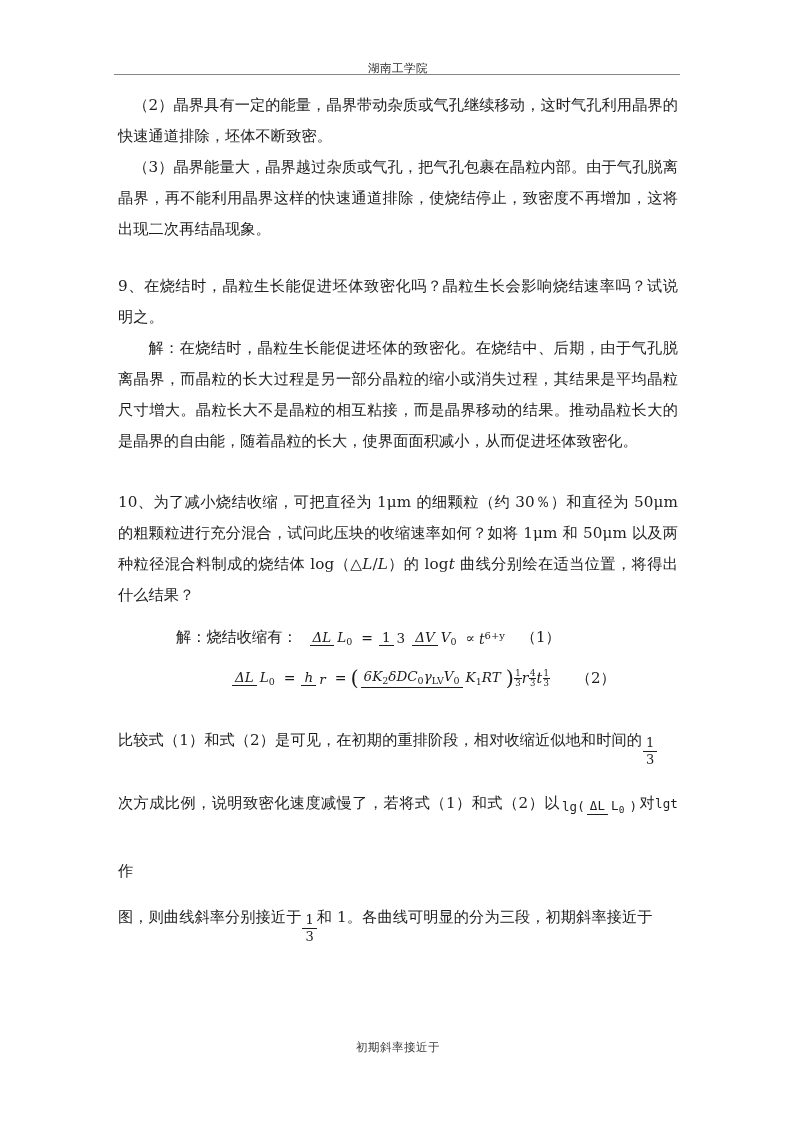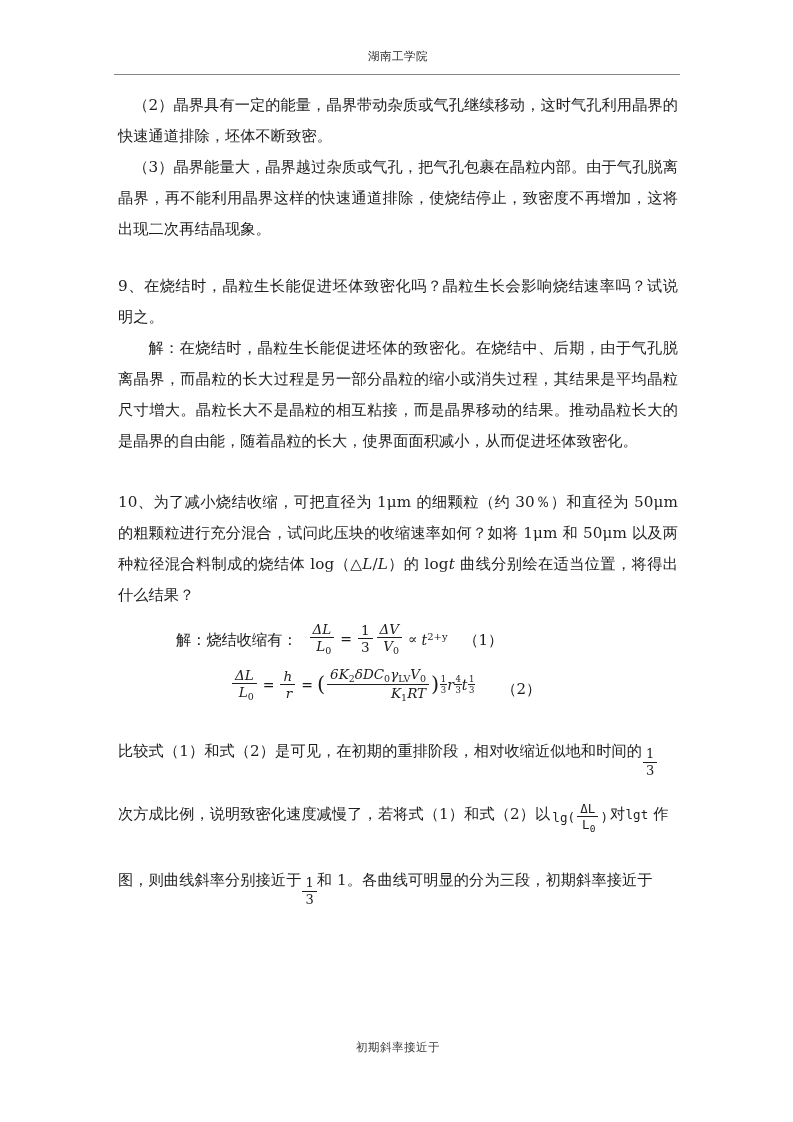--- a/index.html
+++ b/index.html
@@ -21,21 +21,21 @@
     width: 793px;
     height: 1122px;
     box-sizing: border-box;
     padding: 0;
   }
 
   
   .header {
     position: absolute;
     left: 118px;
-    top: 50px;
+    top: 62px;
     width: 560px;
     text-align: center;
   }
   .header-title {
     font-family: "DejaVu Serif", "Liberation Serif", serif;
     font-size: 11.5px;
     letter-spacing: 0.5px;
     color: #2b2b2b;
     line-height: 1.2;
   }
@@ -94,22 +94,22 @@
   .formula-tag {
     padding-left: 16px;
     padding-bottom: 2px;
     font-size: 15px;
     white-space: nowrap;
   }
 
   
   .frac {
     display: inline-flex;
-    flex-direction: column;
-    align-items: flex-end;
+    flex-direction: row;
+    align-items: center;
     vertical-align: middle;
     margin: 0 2px;
     line-height: 1.05;
   }
   .frac .num {
     padding: 0 3px 1px 3px;
     border-bottom: 1.1px solid #1d1d1d;
     font-size: 13.5px;
   }
   .frac .den {
@@ -222,21 +222,21 @@
         <span class="op">=</span>
         <span class="frac">
           <span class="num">1</span>
           <span class="den">3</span>
         </span>
         <span class="frac">
           <span class="num"><i class="math">ΔV</i></span>
           <span class="den"><i class="math">V</i><sub class="s">0</sub></span>
         </span>
         <span class="op">∝</span>
-        <span><i class="math">t</i><sup class="s">2+y</sup></span>
+        <span><i class="math">t</i><sup class="s">6+y</sup></span>
       </div>
       <div class="formula-tag">（1）</div>
     </div>
 
     <div class="gap-sm"></div>
 
     <div class="formula-row" style="padding-left:112px;">
       <div class="formula-body">
         <span class="frac">
           <span class="num"><i class="math">ΔL</i></span>

